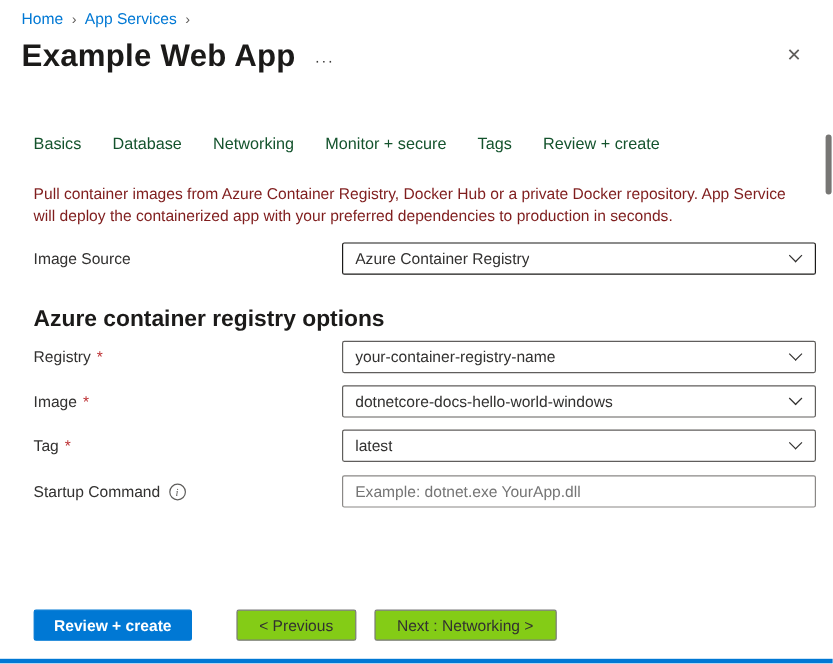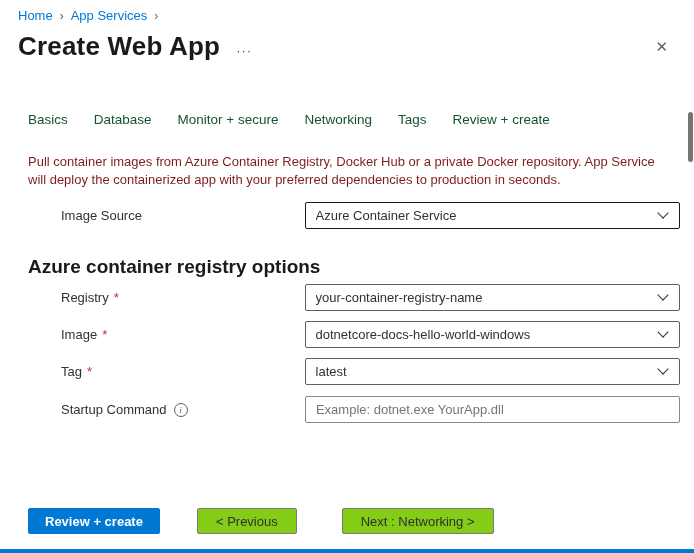--- a/index.html
+++ b/index.html
@@ -27,21 +27,21 @@
   
   .tabs { position:absolute; top:112px; left:28px; display:flex; gap:26px; font-size:13.5px; }
   .tab { padding-bottom:9px; cursor:pointer; color:#14532d; border-bottom:2px solid transparent; white-space:nowrap; }
   .tab.active { font-weight:700; border-bottom:2px solid #0078d4; }
 
   
   .description { position:absolute; top:153px; left:28px; width:648px; font-size:13px; line-height:1.4; color:#7f1d1d; }
 
   
   .form-row { position:absolute; left:28px; width:652px; display:flex; align-items:center; }
-  .form-label { width:257px; font-size:13px; color:#323130; display:flex; align-items:center;margin-left:33px; }
+  .form-label { width:257px; font-size:13px; color:#323130; display:flex; align-items:center; }
   .required-marker { color:#bc2f32; margin-left:5px; font-size:13px; }
   .info-icon {
     display:inline-block; width:14px; height:14px; margin-left:7px;
     border:1px solid #5f5e5c; border-radius:50%;
     font-size:9px; line-height:12px; text-align:center; color:#5f5e5c;
     font-family:"Liberation Serif", serif; font-style:italic; cursor:pointer;
   }
   .dropdown, .text-input-wrap {
     width:395px; height:27px; background:#fff;
     border:1px solid #605e5c; border-radius:2px;
@@ -67,21 +67,21 @@
   
   .footer { position:absolute; left:28px; top:508px; display:flex; align-items:center; }
   .btn {
     height:26px; display:inline-flex; align-items:center; justify-content:center;
     font-size:13px; font-family:"Liberation Sans", sans-serif;
     border-radius:2px; cursor:pointer; white-space:nowrap;
   }
   .btn-primary { background:#0078d4; color:#ffffff; border:1px solid #0078d4; padding:0 16px; font-weight:600; }
   .btn-secondary { background:#84cc16; color:#323130; border:1px solid #7a7a7a; padding:0 18px; }
   .btn-previous { margin-left:37px; }
-  .btn-next { margin-left:45px; }
+  .btn-next { margin-left:15px; }
 
   
   .scrollbar-thumb {
     position:absolute; right:1px; top:112px; width:5px; height:50px;
     background:#777674; border-radius:3px; cursor:pointer;
   }
   .bottom-accent-bar { position:absolute; left:0; right:0; bottom:0; height:4px; background:#0078d4; }
 </style>
 </head>
 <body>
@@ -89,42 +89,42 @@
 <div class="page">
 
   <nav class="breadcrumb">
     <a class="crumb">Home</a>
     <span class="sep">›</span>
     <a class="crumb">App Services</a>
     <span class="sep">›</span>
   </nav>
 
   <div class="title-row">
-    <h1 class="page-title">Create Web App</h1>
+    <h1 class="page-title">Example Web App</h1>
     <span class="more-icon">···</span>
   </div>
   <button class="close-btn">✕</button>
 
   <div class="tabs">
     <div class="tab">Basics</div>
     <div class="tab">Database</div>
+    <div class="tab">Networking</div>
     <div class="tab">Monitor + secure</div>
-    <div class="tab">Networking</div>
     <div class="tab">Tags</div>
     <div class="tab">Review + create</div>
   </div>
 
   <p class="description">Pull container images from Azure Container Registry, Docker Hub or a private Docker repository. App Service will deploy the containerized app with your preferred dependencies to production in seconds.</p>
 
   <div class="form-row" style="top:202px;">
     <div class="form-label">
       <span>Image Source</span>
     </div>
     <div class="dropdown focused">
-      <span class="dd-value">Azure Container Service</span>
+      <span class="dd-value">Azure Container Registry</span>
       <span class="chevron-down"></span>
     </div>
   </div>
 
   <h2 class="section-title">Azure container registry options</h2>
 
   <div class="form-row" style="top:284px;">
     <div class="form-label">
       <span>Registry</span>
       <span class="required-marker">*</span>

